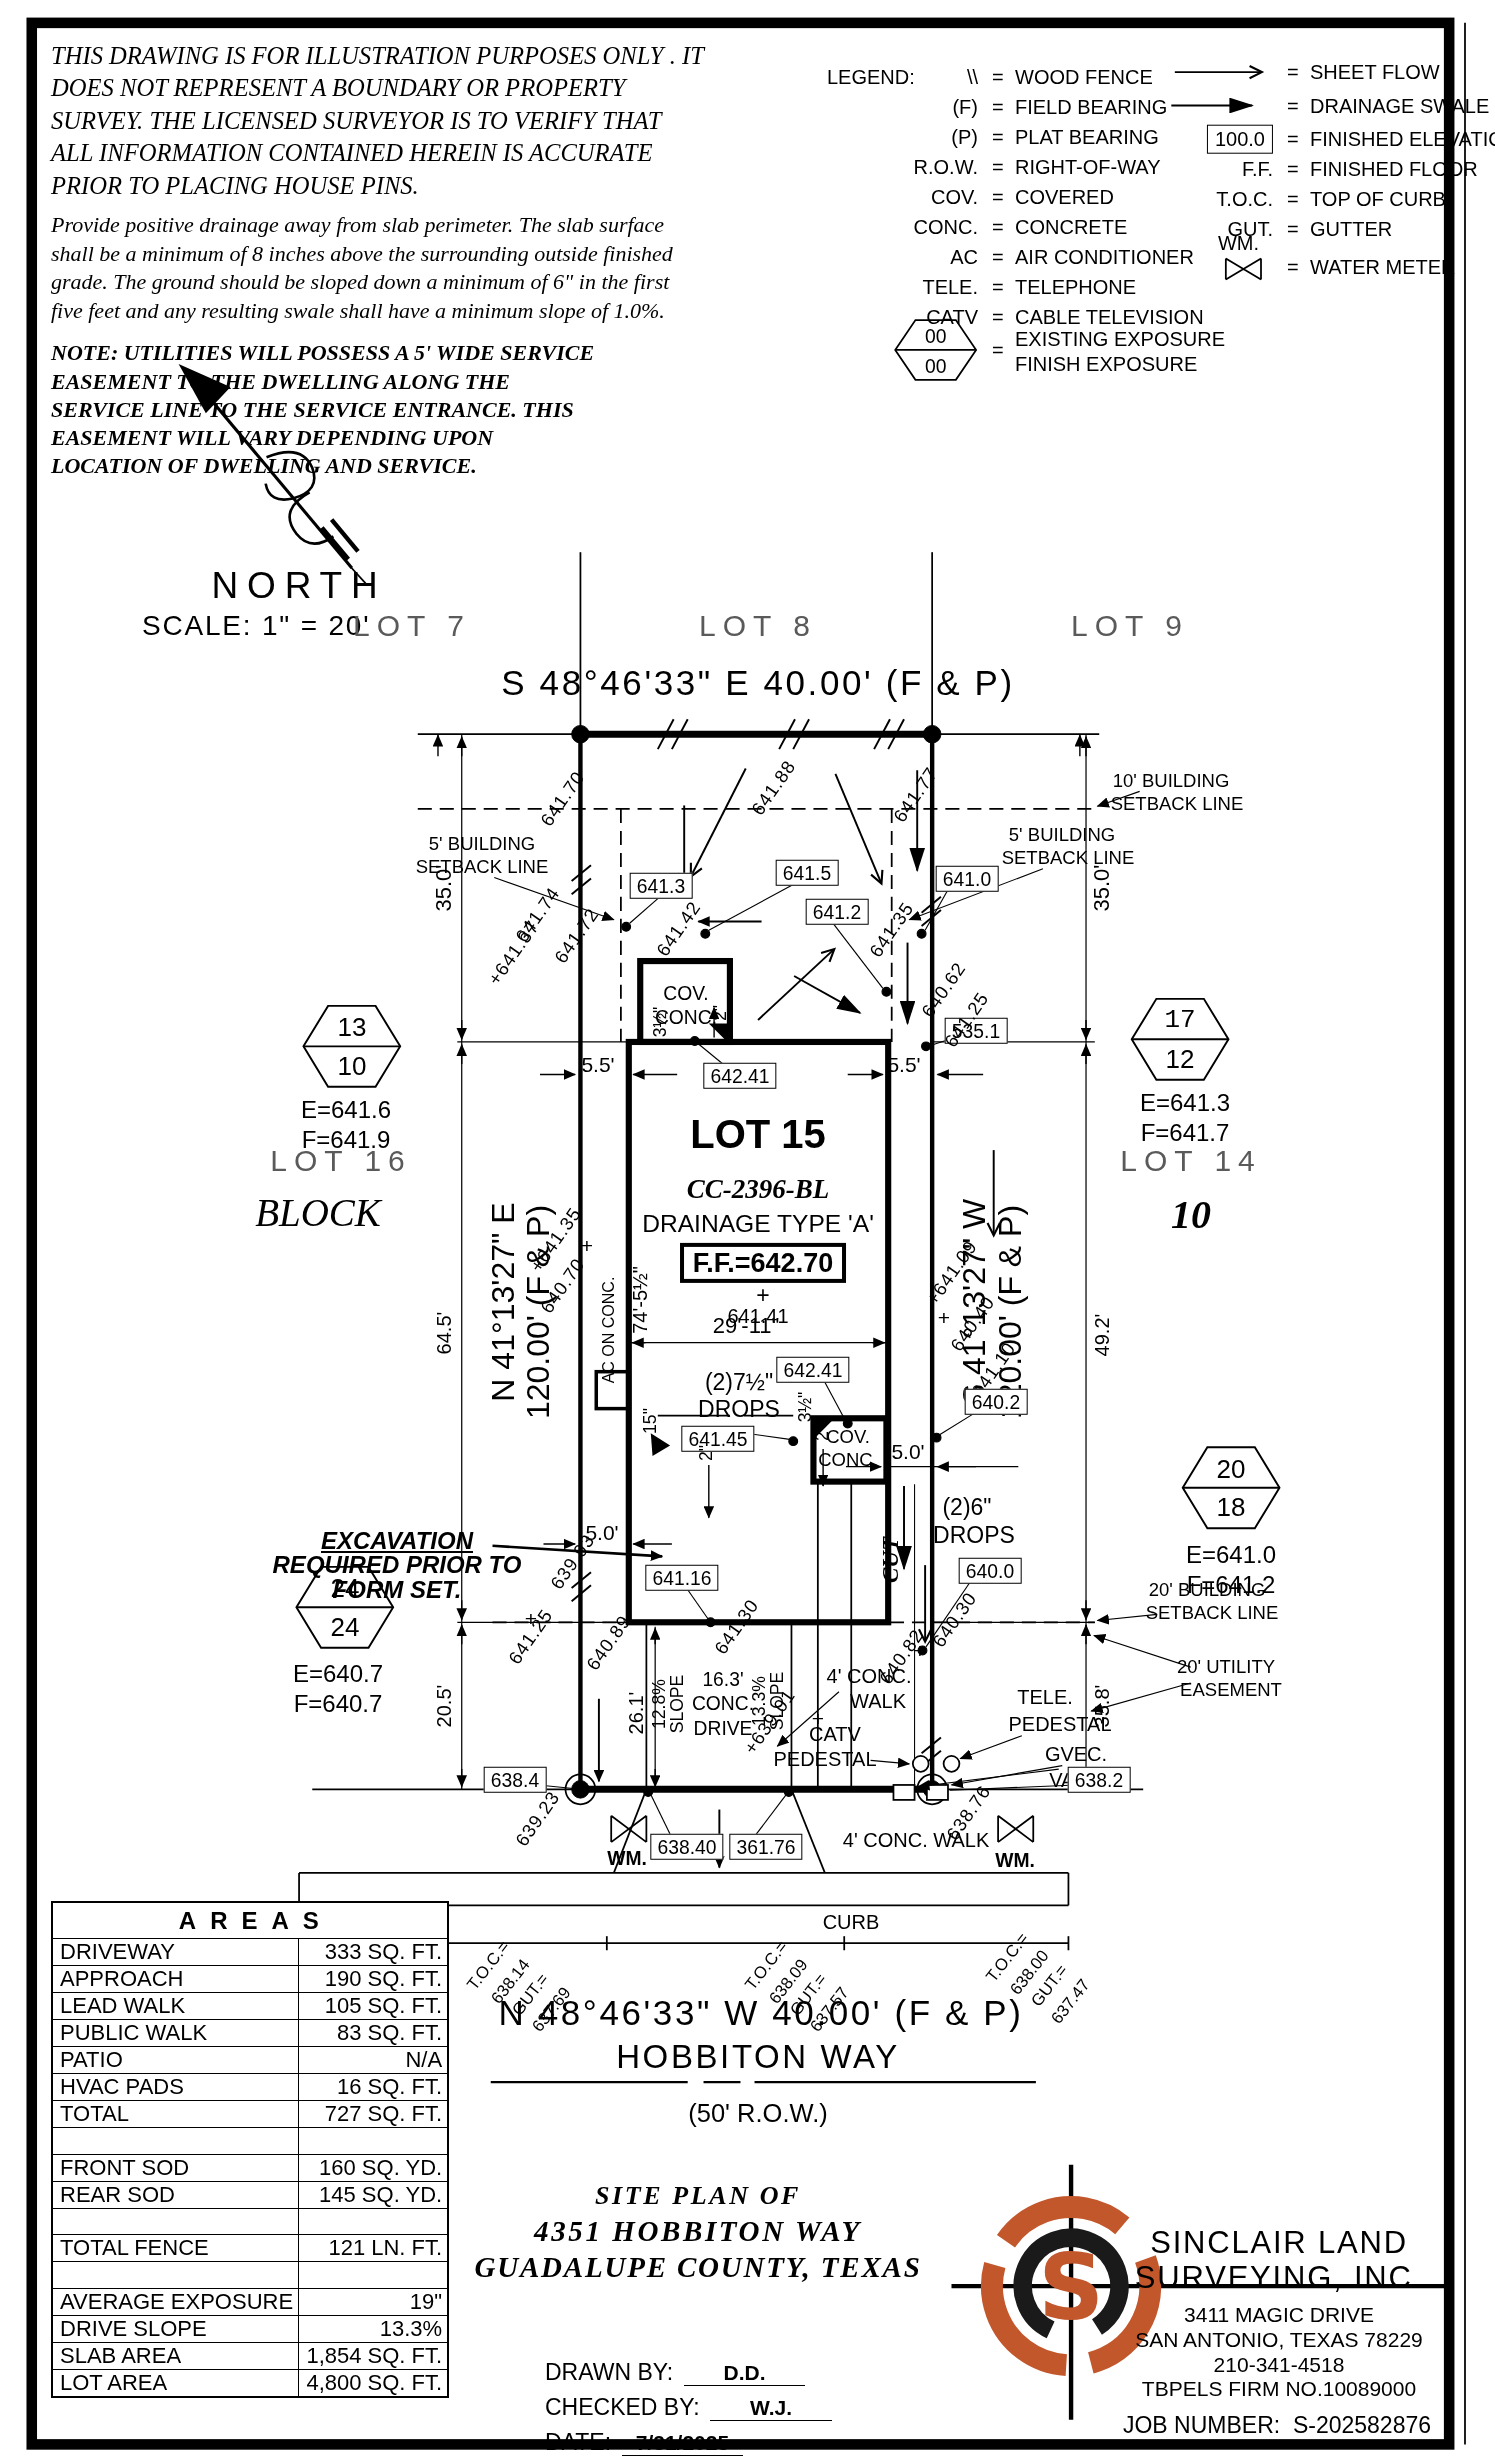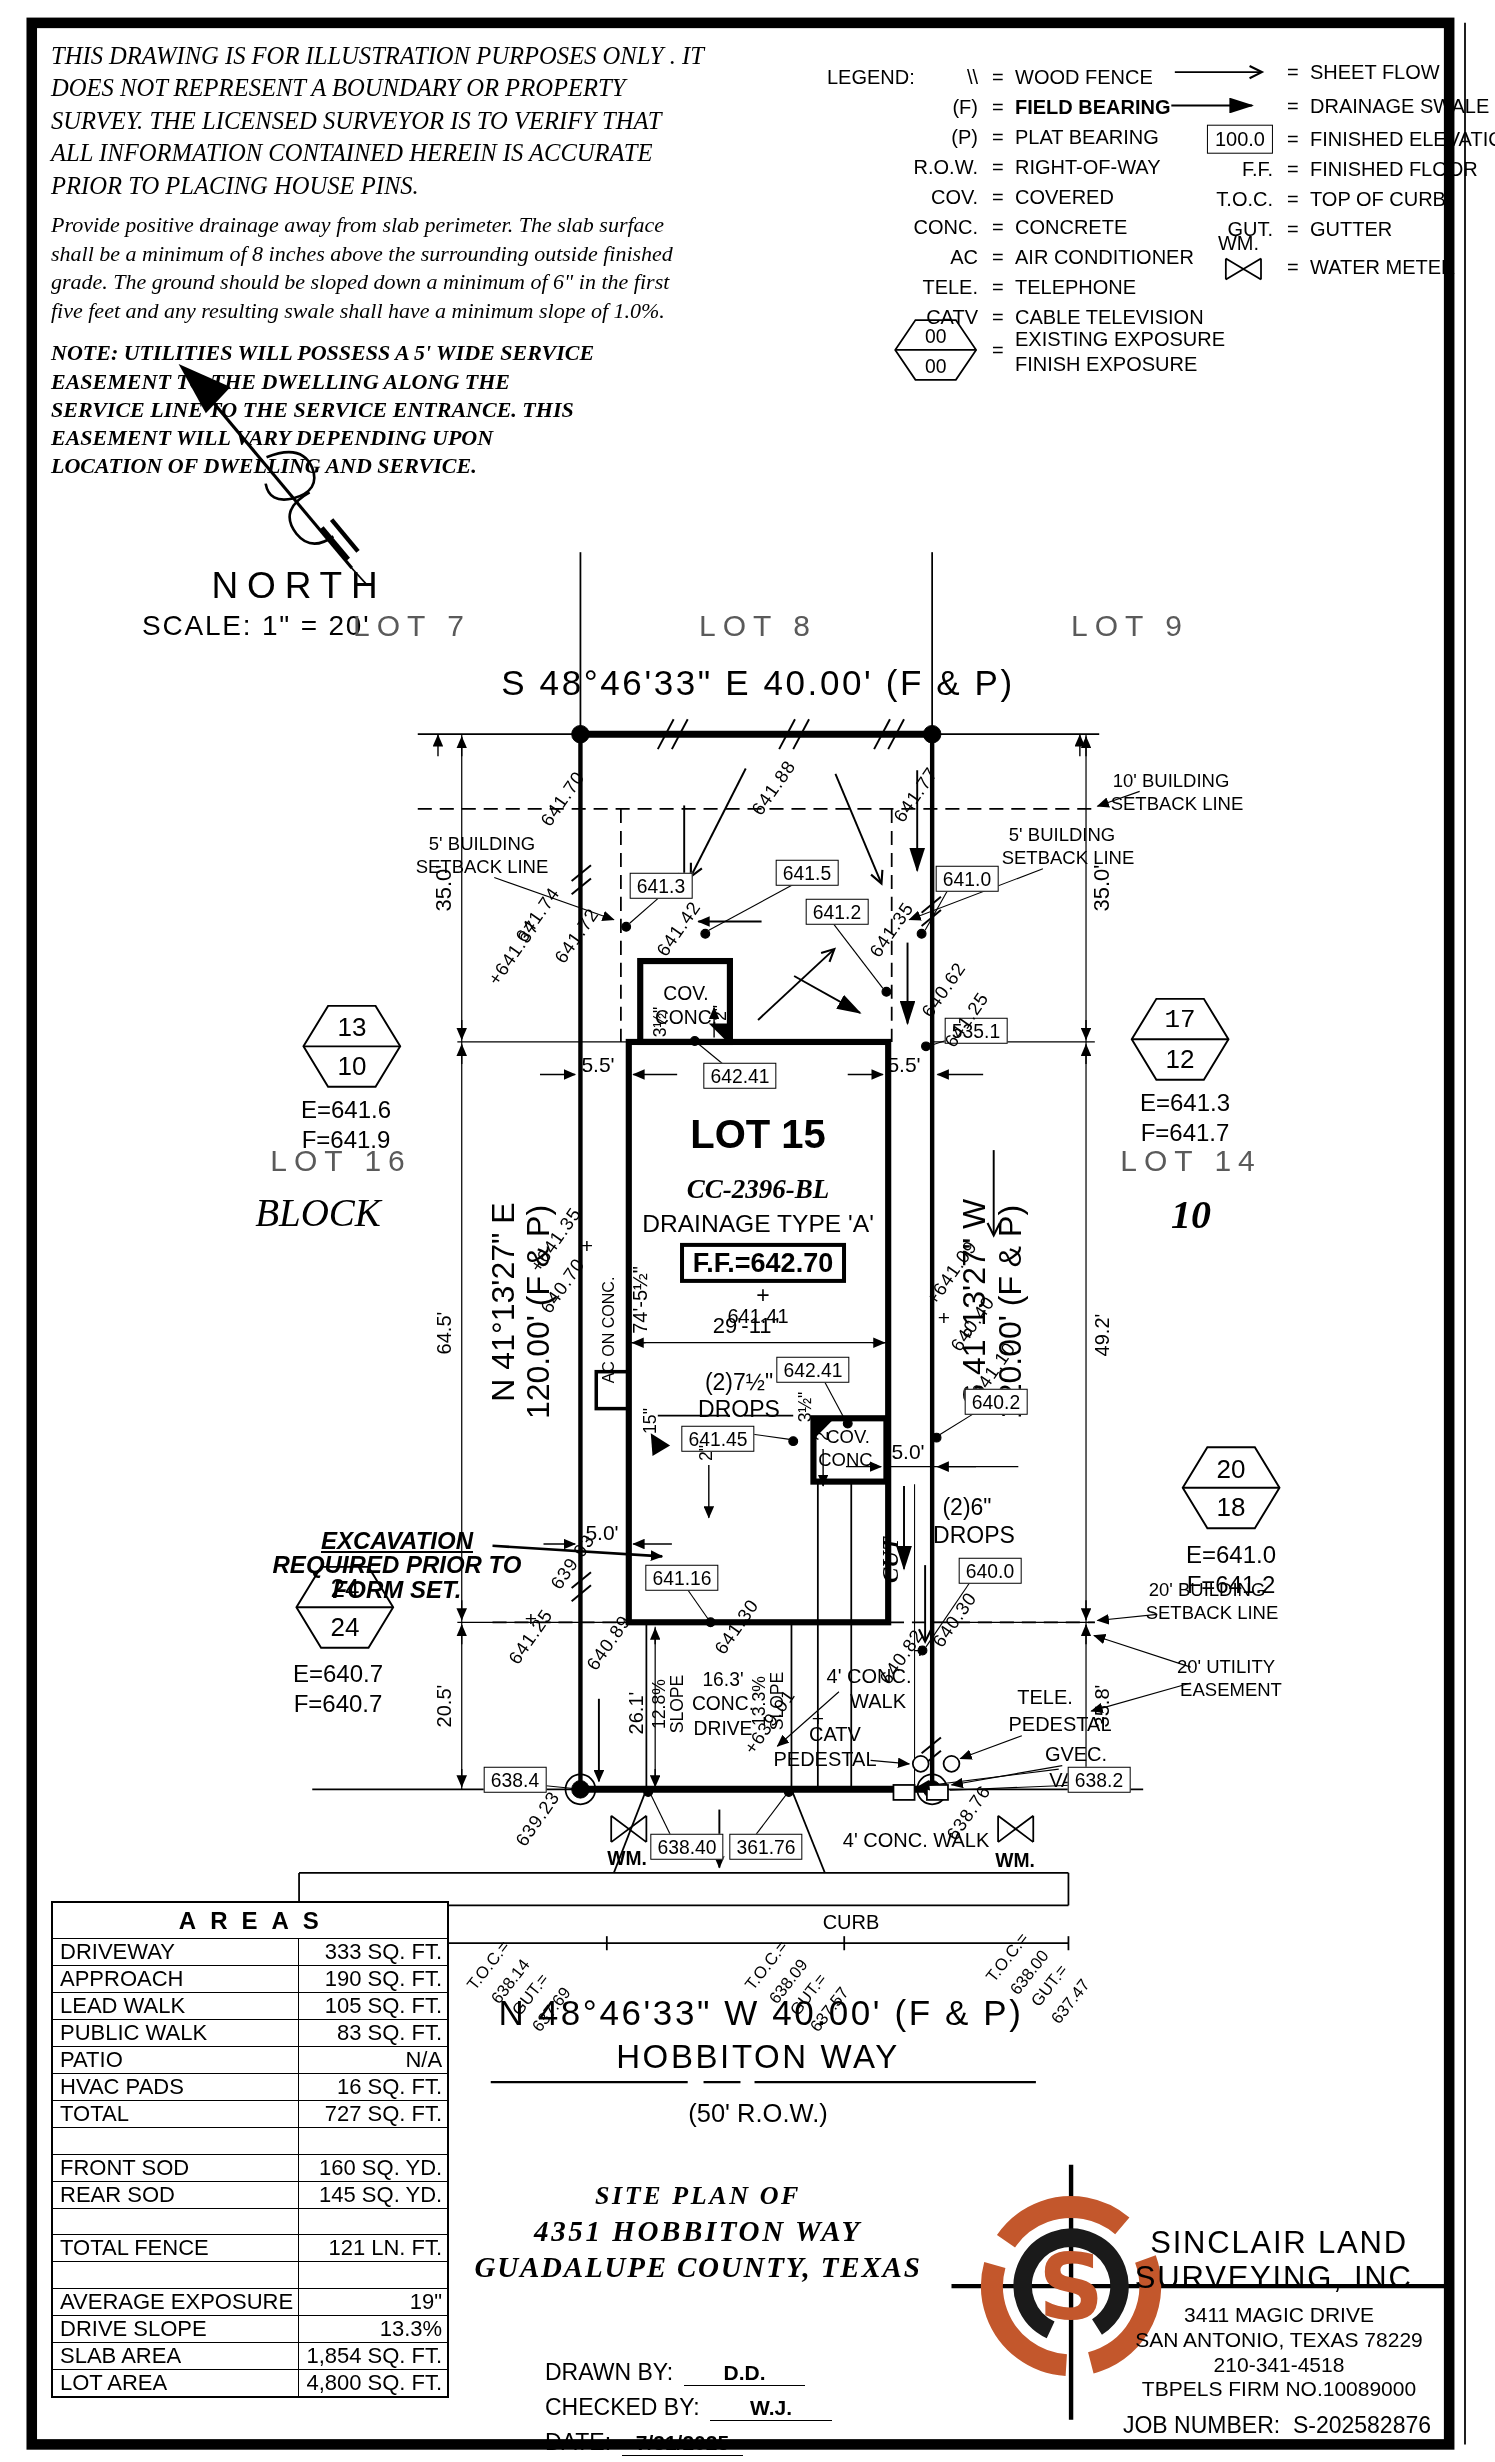--- a/index.html
+++ b/index.html
@@ -560,21 +560,21 @@
     <div class="lbl" style="left: 944px; top: 1317px; font-size: 21px; transform: translate(-50%, -50%);">+</div>
     <div class="lbl" style="left: 920px; top: 1650px; font-size: 21px; transform: translate(-50%, -50%);">+</div>
     <div class="lbl" style="left: 818px; top: 1718px; font-size: 21px; transform: translate(-50%, -50%);">+</div>
     <div class="lbl" style="left: 531px; top: 1618px; font-size: 21px; transform: translate(-50%, -50%);">+</div>
     <div class="ll" style="left: 827px; top: 77px;">LEGEND:</div>
     <div class="lr" style="left: 978px; top: 77px;">\\</div>
     <div class="ll" style="left: 992px; top: 77px;">=</div>
     <div class="ll" style="left: 1015px; top: 77px;">WOOD FENCE</div>
     <div class="lr" style="left: 978px; top: 107px;">(F)</div>
     <div class="ll" style="left: 992px; top: 107px;">=</div>
-    <div class="ll" style="left: 1015px; top: 107px; font-weight: bold;">FIELD BEARING</div>
+    <div class="ll" style="left: 1015px; top: 107px;">FIELD BEARING</div>
     <div class="lr" style="left: 978px; top: 137px;">(P)</div>
     <div class="ll" style="left: 992px; top: 137px;">=</div>
     <div class="ll" style="left: 1015px; top: 137px;">PLAT BEARING</div>
     <div class="lr" style="left: 978px; top: 167px;">R.O.W.</div>
     <div class="ll" style="left: 992px; top: 167px;">=</div>
     <div class="ll" style="left: 1015px; top: 167px;">RIGHT-OF-WAY</div>
     <div class="lr" style="left: 978px; top: 197px;">COV.</div>
     <div class="ll" style="left: 992px; top: 197px;">=</div>
     <div class="ll" style="left: 1015px; top: 197px;">COVERED</div>
     <div class="lr" style="left: 978px; top: 227px;">CONC.</div>

